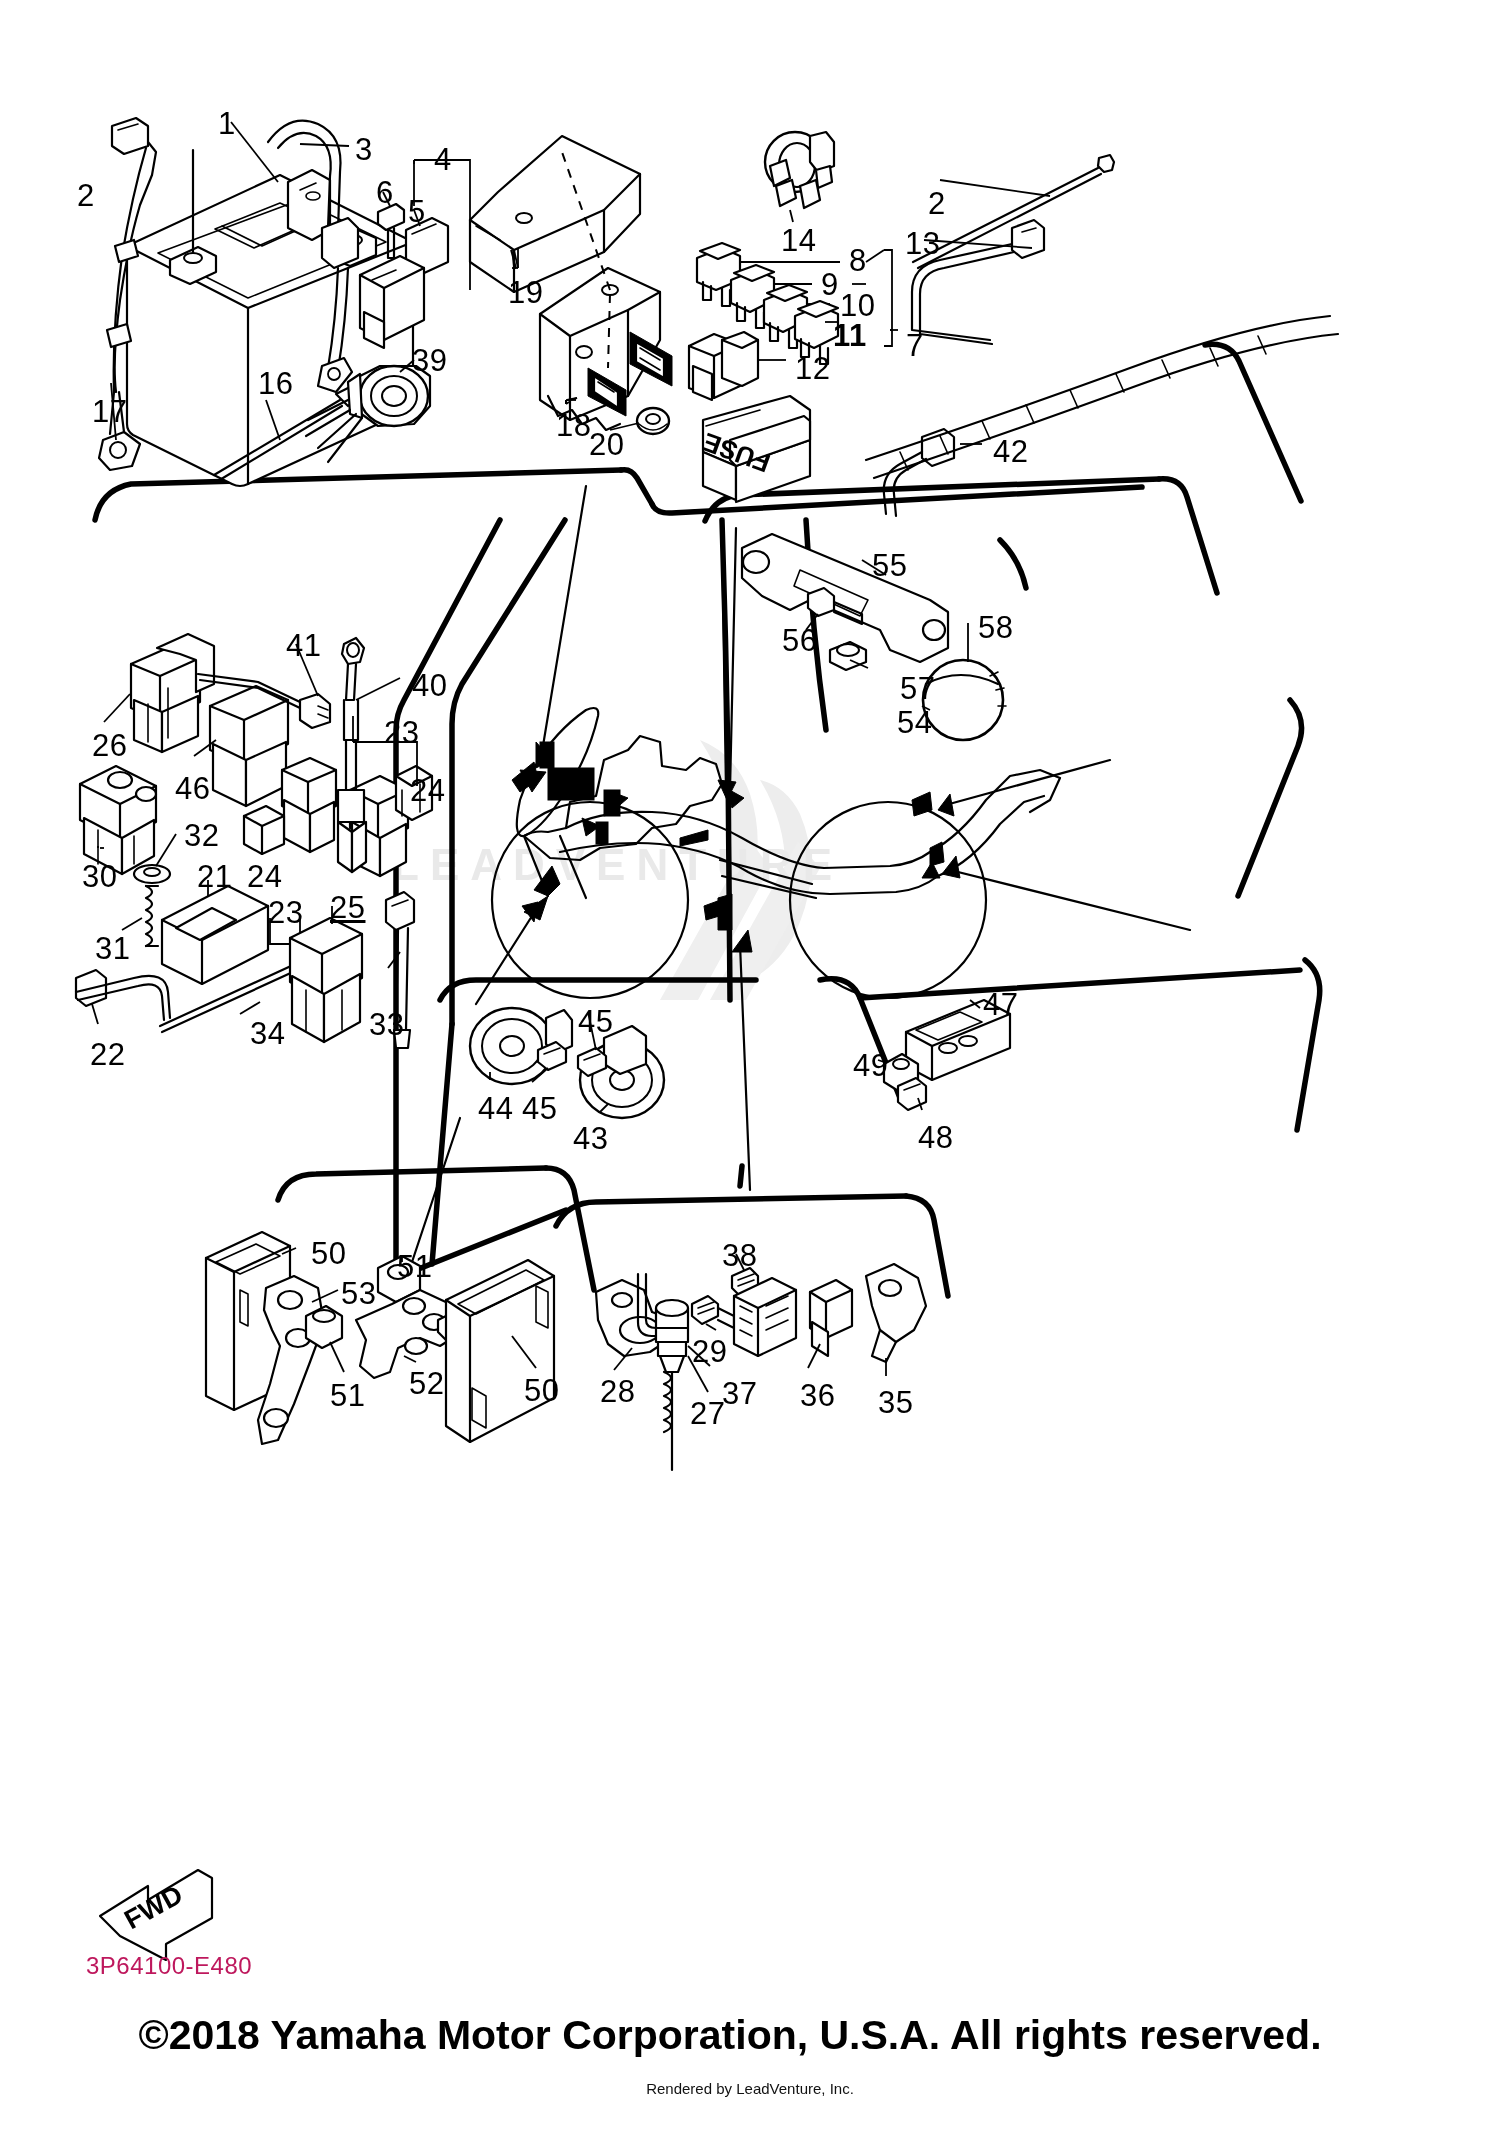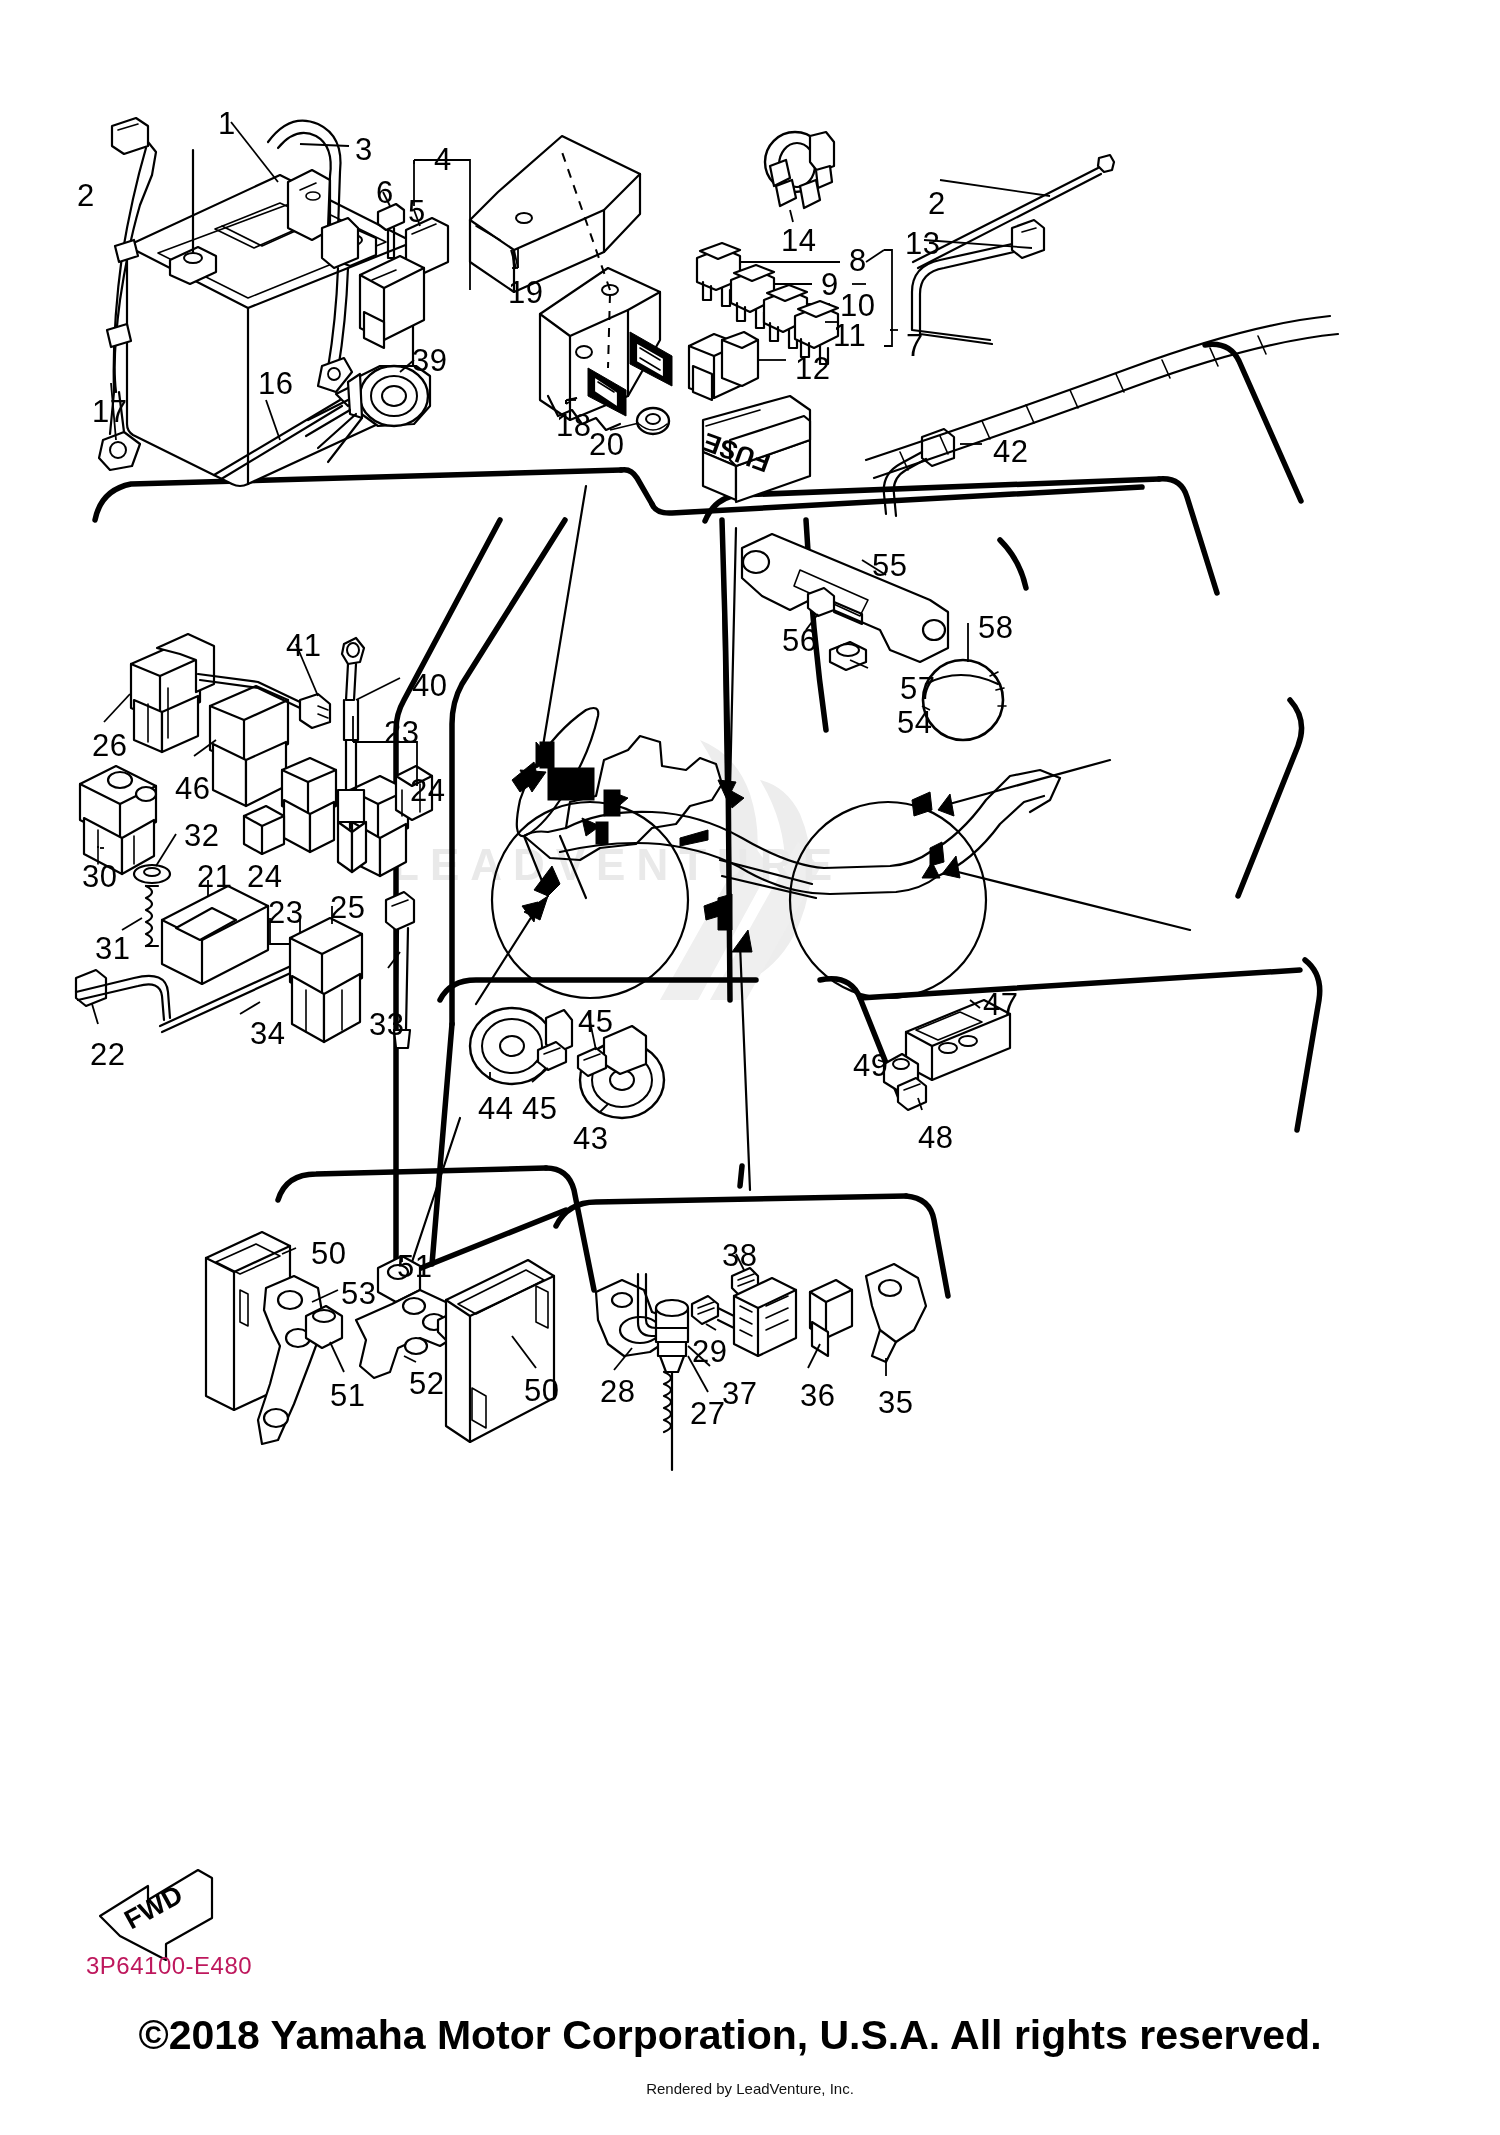--- a/index.html
+++ b/index.html
@@ -736,21 +736,21 @@
       <div class="callout" style="left: 77px; top: 180px;">2</div>
       <div class="callout" style="left: 376px; top: 177px;">6</div>
       <div class="callout" style="left: 408px; top: 196px;">5</div>
       <div class="callout" style="left: 781px; top: 225px;">14</div>
       <div class="callout" style="left: 905px; top: 228px;">13</div>
       <div class="callout" style="left: 928px; top: 188px;">2</div>
       <div class="callout" style="left: 849px; top: 245px;">8</div>
       <div class="callout" style="left: 821px; top: 269px;">9</div>
       <div class="callout" style="left: 508px; top: 277px;">19</div>
       <div class="callout" style="left: 840px; top: 290px;">10</div>
-      <div class="callout" style="left: 833px; top: 320px;">11</div>
+      <div class="callout" style="left: 833px; top: 320px; font-weight: bold;">11</div>
       <div class="callout" style="left: 906px; top: 330px;">7</div>
       <div class="callout" style="left: 795px; top: 353px;">12</div>
       <div class="callout" style="left: 412px; top: 345px;">39</div>
       <div class="callout" style="left: 258px; top: 368px;">16</div>
       <div class="callout" style="left: 556px; top: 410px;">18</div>
       <div class="callout" style="left: 589px; top: 429px;">20</div>
       <div class="callout" style="left: 92px; top: 396px;">17</div>
       <div class="callout" style="left: 993px; top: 436px;">42</div>
       <div class="callout" style="left: 872px; top: 550px;">55</div>
       <div class="callout" style="left: 978px; top: 612px;">58</div>
@@ -762,21 +762,21 @@
       <div class="callout" style="left: 92px; top: 730px;">26</div>
       <div class="callout" style="left: 384px; top: 717px;">23</div>
       <div class="callout" style="left: 410px; top: 775px;">24</div>
       <div class="callout" style="left: 175px; top: 773px;">46</div>
       <div class="callout" style="left: 184px; top: 820px;">32</div>
       <div class="callout" style="left: 82px; top: 861px;">30</div>
       <div class="callout" style="left: 247px; top: 861px;">24</div>
       <div class="callout" style="left: 197px; top: 861px;">21</div>
       <div class="callout" style="left: 268px; top: 897px;">23</div>
       <div class="callout" style="left: 95px; top: 933px;">31</div>
-      <div class="callout" style="left: 330px; top: 892px;">25</div>
+      <div class="callout" style="left: 330px; top: 892px; text-decoration: underline;">25</div>
       <div class="callout" style="left: 369px; top: 977px; margin-top: 32px;">33</div>
       <div class="callout" style="left: 250px; top: 1018px;">34</div>
       <div class="callout" style="left: 90px; top: 1039px;">22</div>
       <div class="callout" style="left: 983px; top: 989px;">47</div>
       <div class="callout" style="left: 578px; top: 1006px;">45</div>
       <div class="callout" style="left: 853px; top: 1050px;">49</div>
       <div class="callout" style="left: 478px; top: 1093px;">44</div>
       <div class="callout" style="left: 522px; top: 1093px;">45</div>
       <div class="callout" style="left: 573px; top: 1123px;">43</div>
       <div class="callout" style="left: 918px; top: 1122px;">48</div>

